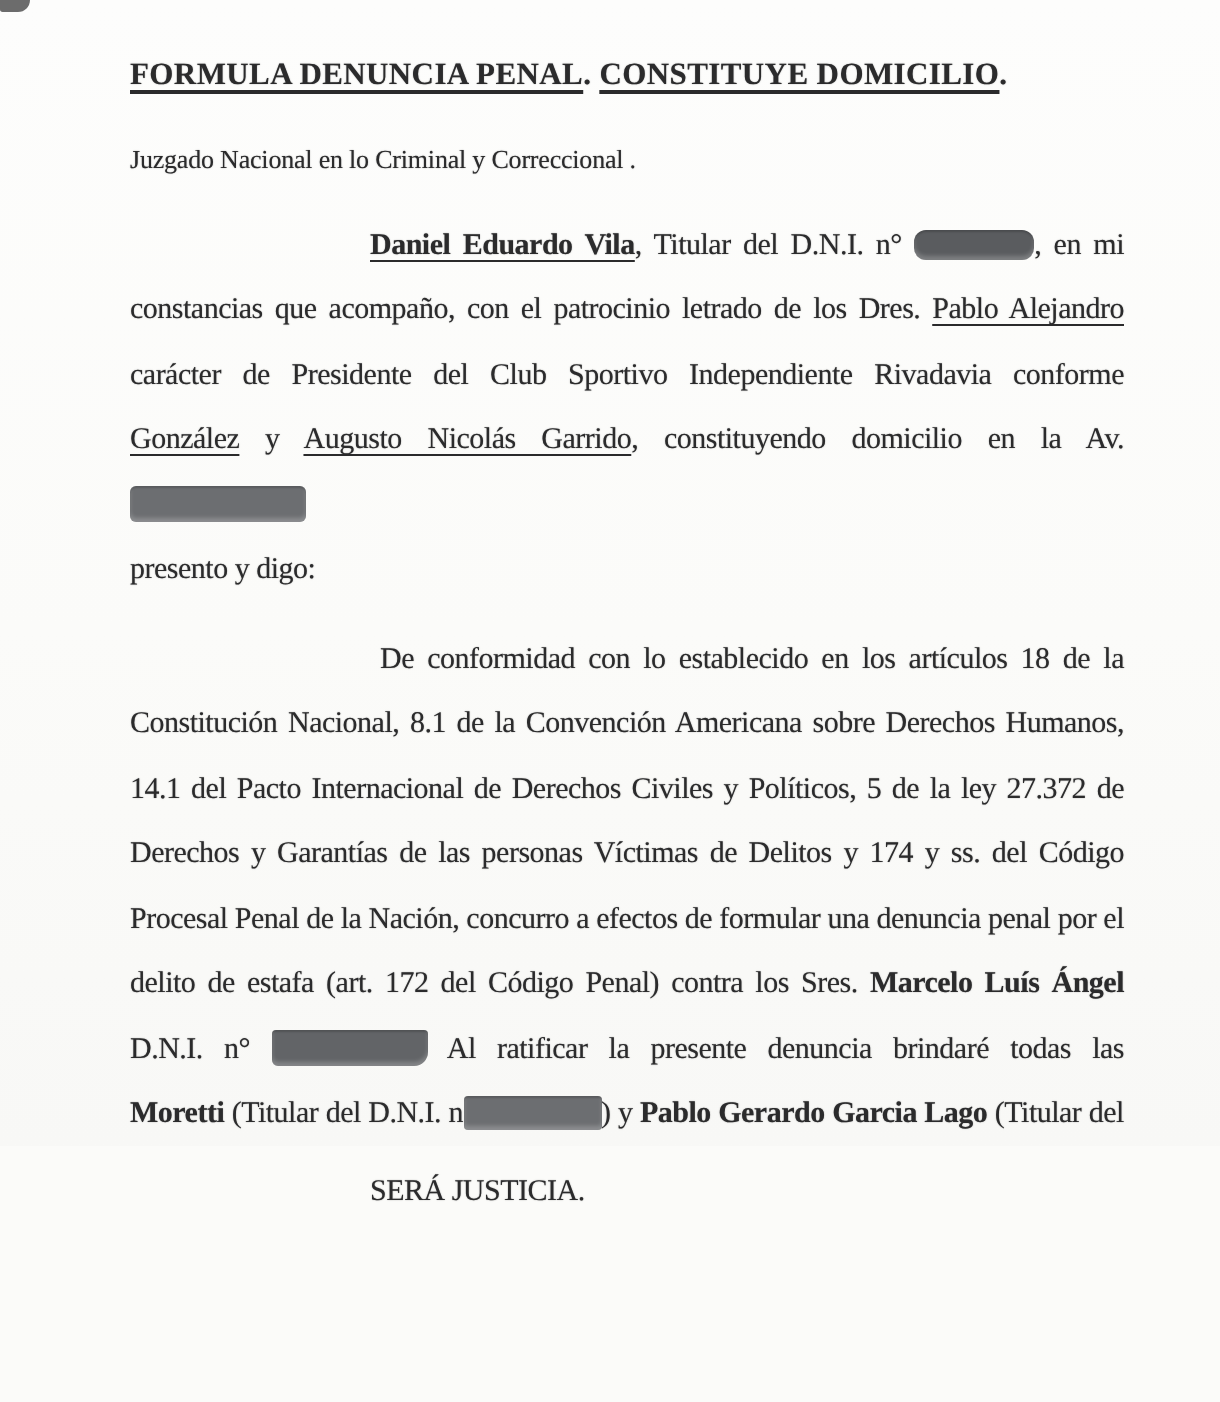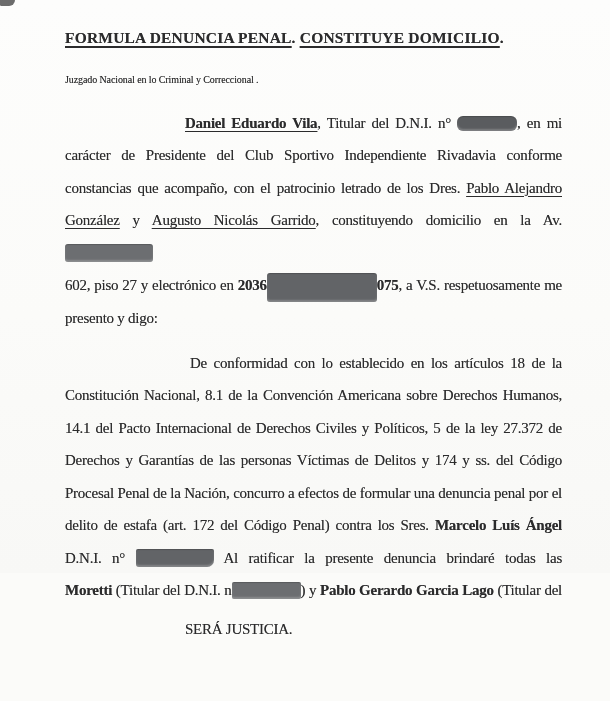--- a/index.html
+++ b/index.html
@@ -20,21 +20,21 @@
     position:absolute;top:0;left:0;width:15px;height:6px;
     background:#474747;border-radius:0 0 9px 2px;opacity:.8;
   }
   .title{
     font-weight:bold;font-size:15.5px;line-height:20px;letter-spacing:.2px;
     white-space:nowrap;
   }
   .u{text-decoration:underline;text-underline-offset:3px;text-decoration-thickness:1.5px}
   .line .u{text-decoration-thickness:1px}
   .b{font-weight:bold}
-  .court{font-size:10px;line-height:32.5px;margin-top:16px;letter-spacing:-.1px}
+  .court{font-size:13px;line-height:32.5px;margin-top:16px;letter-spacing:-.1px}
   .para1{margin-top:10px}
   .para2{margin-top:12px}
   .para3{margin-top:10px}
   .para4{margin-top:6px}
   .line{
     font-size:15px;line-height:32.5px;letter-spacing:-.25px;
     white-space:nowrap;
   }
   .line.just{text-align:justify;text-align-last:justify;white-space:normal}
   .line.left{text-align:left}
@@ -51,24 +51,23 @@
 
   <div class="title">
     <span class="u">FORMULA DENUNCIA PENAL</span><span>. </span><span class="u">CONSTITUYE DOMICILIO</span><span>.</span>
   </div>
 
   <div class="court">Juzgado Nacional en lo Criminal y Correccional .</div>
 
   <div id="doc-body">
       <div class="para para1">
         <div class="line just" style="padding-left: 120px;"><span class="b u">Daniel Eduardo Vila</span><span>, Titular del D.N.I. n° </span><span class="redact" style="width: 60px; height: 15px; vertical-align: -3px; background: rgb(90, 92, 95); border-radius: 6px;"></span><span>, en mi</span></div>
+        <div class="line just"><span>constancias que acompaño, con el patrocinio letrado de los Dres. </span><span class="u">Pablo Alejandro</span></div>
         <div class="line just"><span>carácter de Presidente del Club Sportivo Independiente Rivadavia conforme</span></div>
-        <div class="line just"><span>constancias que acompaño, con el patrocinio letrado de los Dres. </span><span class="u">Pablo Alejandro</span></div>
         <div class="line just"><span class="u">González</span><span> y </span><span class="u">Augusto Nicolás Garrido</span><span>, constituyendo domicilio en la Av.</span><span class="redact" style="width: 88px; height: 18px; vertical-align: -4px; background: rgb(108, 110, 113); border-radius: 3px;"></span></div>
-        <div class="line just"><span>602, piso 27 y electrónico en </span><span class="b">2036</span><span class="redact" style="width: 110px; height: 29px; vertical-align: -12px; background: rgb(98, 100, 103); border-radius: 3px;"></span><span class="b">075</span><span>, a V.S. respetuosamente me</span></div>
         <div class="line left"><span>presento y digo:</span></div>
       </div>
       <div class="para para2">
         <div class="line just" style="padding-left: 125px;"><span>De conformidad con lo establecido en los artículos 18 de la</span></div>
         <div class="line just"><span>Constitución Nacional, 8.1 de la Convención Americana sobre Derechos Humanos,</span></div>
         <div class="line just"><span>14.1 del Pacto Internacional de Derechos Civiles y Políticos, 5 de la ley 27.372 de</span></div>
         <div class="line just"><span>Derechos y Garantías de las personas Víctimas de Delitos y 174 y ss. del Código</span></div>
         <div class="line just"><span>Procesal Penal de la Nación, concurro a efectos de formular una denuncia penal por el</span></div>
         <div class="line just"><span>delito de estafa (art. 172 del Código Penal) contra los Sres. </span><span class="b">Marcelo Luís Ángel</span></div>
         <div class="line just"><span>D.N.I. n° </span><span class="redact" style="width: 78px; height: 18px; vertical-align: -4px; background: rgb(98, 100, 103); border-radius: 2px 2px 7px 3px;"></span><span> Al ratificar la presente denuncia brindaré todas las</span></div>

